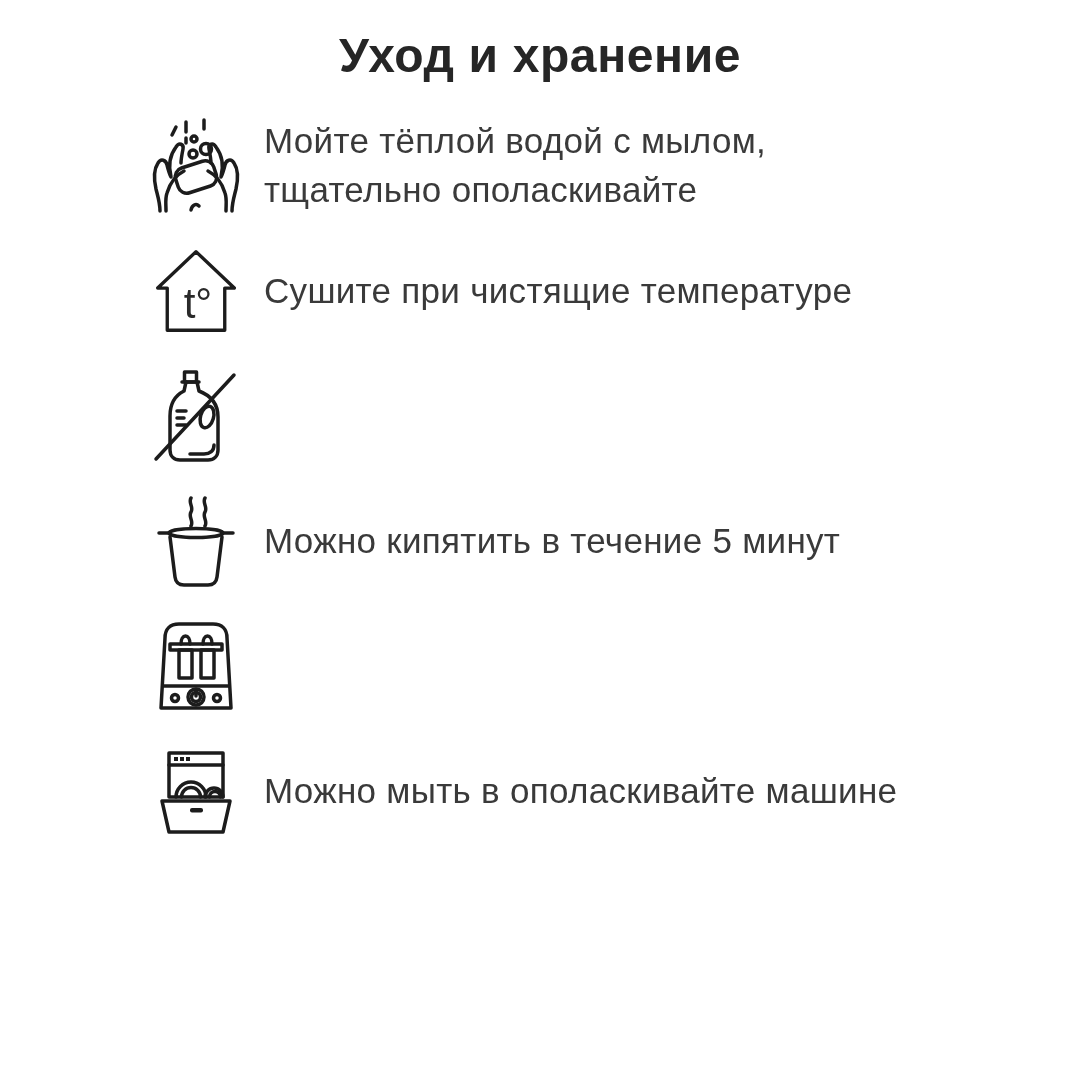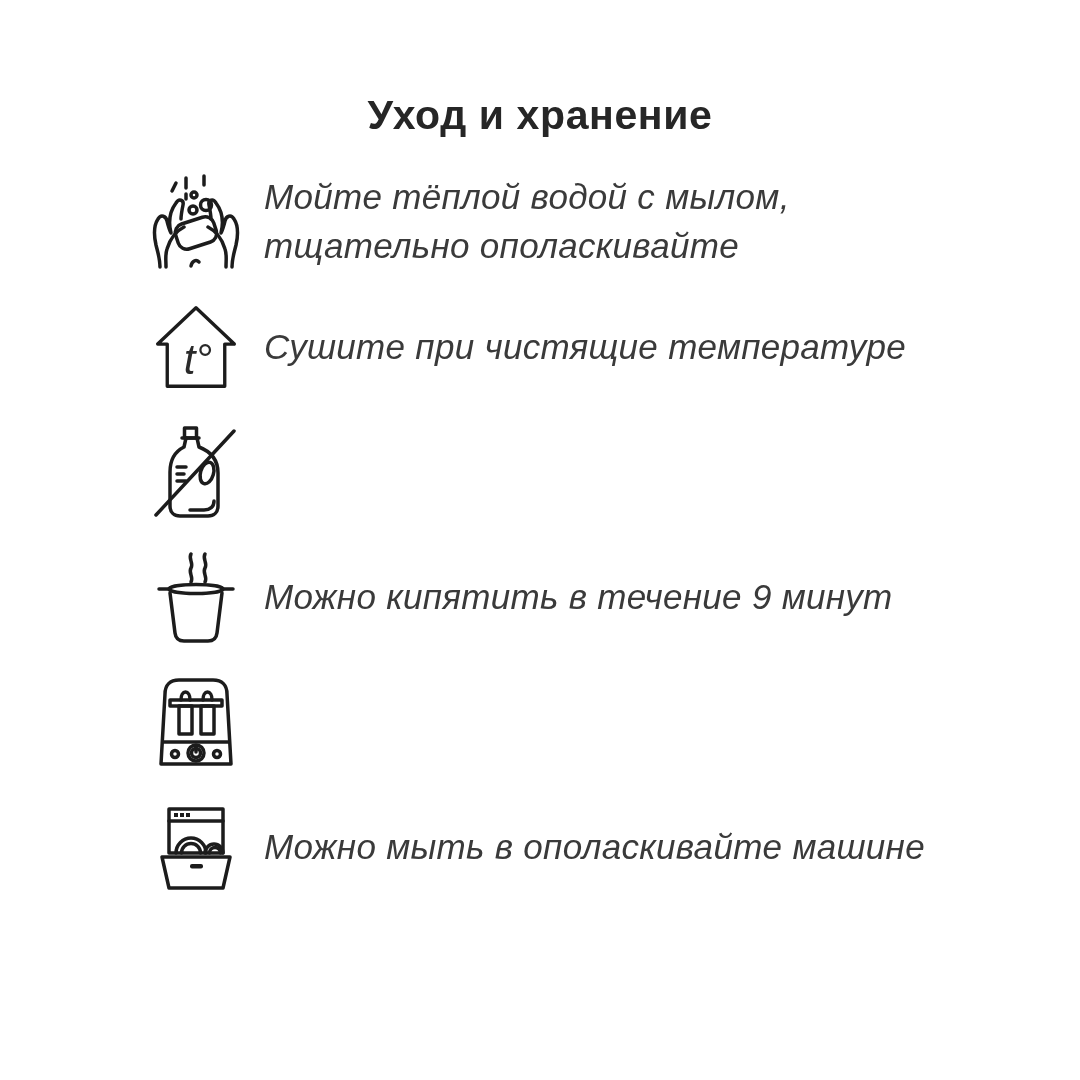--- a/index.html
+++ b/index.html
@@ -9,38 +9,37 @@
     font-family: "Liberation Sans", sans-serif;
   }
   .page {
     position: relative;
     width: 1080px; height: 1080px;
     overflow: hidden;
     background: #ffffff;
   }
   .title {
     margin: 0;
-    padding-top: 92px;
+    padding-top: 28px;
     text-align: center;
-    font-size: 41px;
+    font-size: 48px;
     font-weight: 700;
     letter-spacing: 0.6px;
     color: #262626;
   }
   .list {
     display: flex;
     flex-direction: column;
     gap: 27px;
     padding: 33px 60px 0 148px;
   }
   .row {
     display: flex;
     align-items: center;
     min-height: 98px;
-    font-style: italic;
   }
   .icon-box {
     flex: 0 0 96px;
     width: 96px; height: 98px;
     display: flex;
     align-items: center;
     justify-content: center;
     margin-right: 20px;
   }
   .icon-box svg { display: block; }
@@ -129,21 +128,21 @@
           <g class="stroke">
             <path d="M43,6 C40,11 46,15 43,20 C40,25 46,29 43,34"></path>
             <path d="M57,6 C54,11 60,15 57,20 C54,25 60,29 57,34"></path>
             <ellipse cx="48" cy="41" rx="27" ry="4.5"></ellipse>
             <path d="M21,41 H11"></path>
             <path d="M75,41 H85"></path>
             <path d="M22,45 L27,85 C27.6,90 31,93 36,93 L60,93 C65,93 68.4,90 69,85 L74,45"></path>
           </g>
         </svg>
       </div>
-      <p class="txt">Можно кипятить в течение 9 минут</p>
+      <p class="txt">Можно кипятить в течение 5 минут</p>
     </div>
 
     <div class="row">
       <div class="icon-box">
         <svg width="96" height="96" viewBox="0 0 96 96">
           <g class="stroke">
             <path d="M31,7 L65,7 C74,7 79,12 79,21 L83,91 L13,91 L17,21 C17,12 22,7 31,7 Z"></path>
             <rect x="22" y="27" width="52" height="6"></rect>
             <rect x="31" y="33" width="13" height="28"></rect>
             <rect x="53" y="33" width="13" height="28"></rect>

